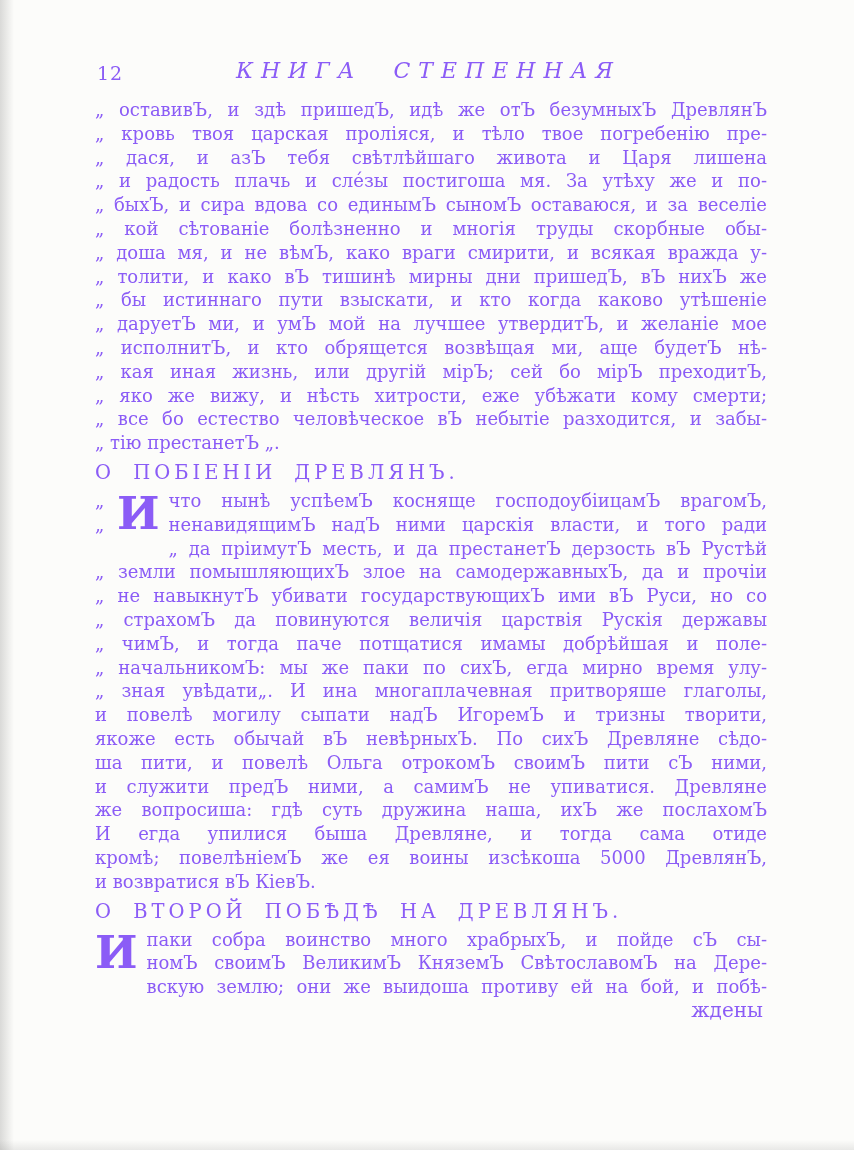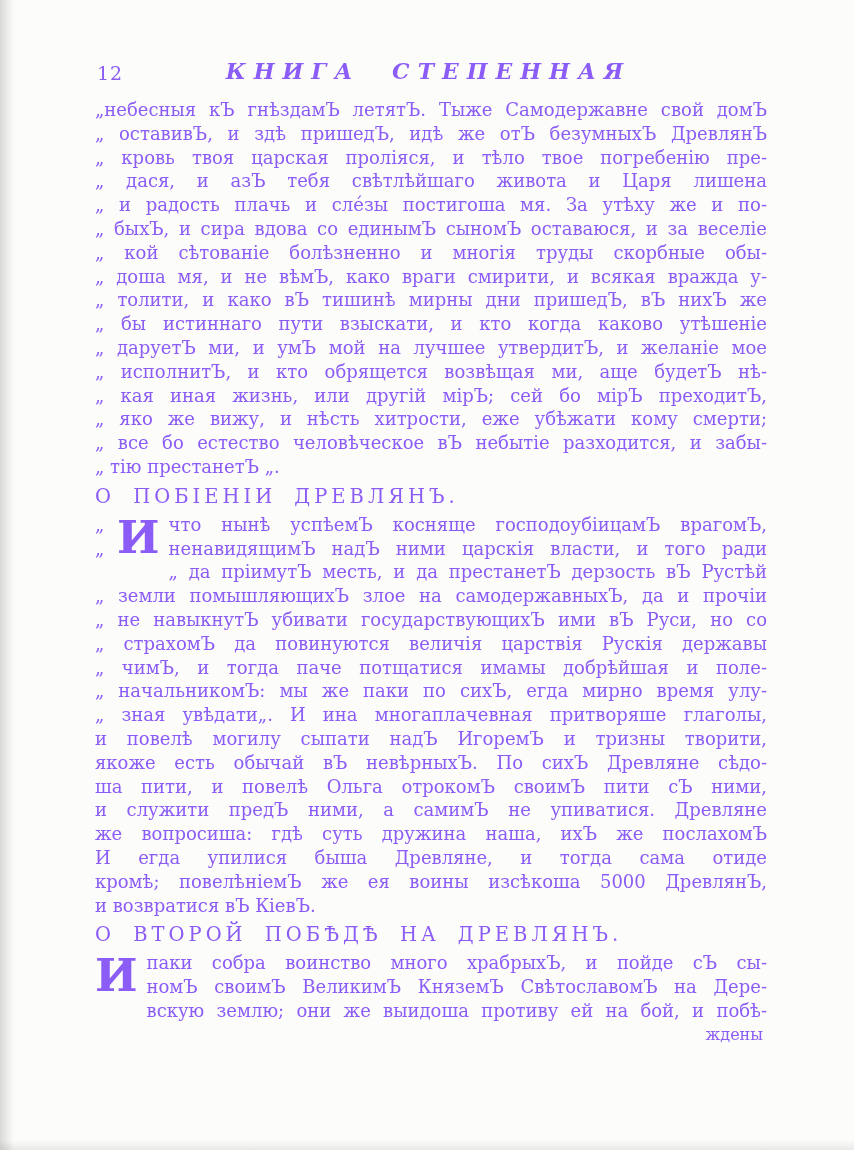--- a/index.html
+++ b/index.html
@@ -23,21 +23,21 @@
   }
   .header {
     position:absolute; top:58px; left:95px; right:92px; height:30px;
   }
   .page-number {
     position:absolute; left:2px; top:4px;
     font-size:19px; letter-spacing:1px;
   }
   .running-title {
     text-align:center;
-    font-size:22px; font-style:italic; font-weight:bold;
+    font-size:22px; font-style:italic; font-weight:normal;
     letter-spacing:8px; word-spacing:16px;
   }
   .body-text {
     position:absolute; top:98px; left:95px; width:672px;
   }
   .line {
     font-size:18px; line-height:23.8px;
     text-align:justify; text-align-last:justify;
     white-space:normal;
   }
@@ -48,37 +48,36 @@
     font-weight:500;
   }
   .para { overflow:visible; }
   .dropcap-float { float:left; display:flex; margin-right:9px; }
   .dc-quotes { display:flex; flex-direction:column; width:22px; font-size:18px; }
   .dc-quotes span { line-height:23.8px; }
   .dc-letter {
     font-size:45px; line-height:46px; font-weight:bold; padding-top:2px;
   }
   .catchword-row {
-    font-size:16px; line-height:23.8px; text-align:right; padding-right:4px;
+    font-size:20px; line-height:23.8px; text-align:right; padding-right:4px;
   }
 </style>
 </head>
 <body>
 
 <div class="page">
 
   <div class="header">
     <div class="page-number">12</div>
     <div class="running-title">КНИГА СТЕПЕННАЯ</div>
   </div>
 
   <div class="body-text">
 
     <div class="para">
-        <div class="line">„небесныя кЪ гнѣздамЪ летятЪ. Тыже Самодержавне свой домЪ</div>
         <div class="line">„ оставивЪ, и здѣ пришедЪ, идѣ же отЪ безумныхЪ ДревлянЪ</div>
         <div class="line">„ кровь твоя царская проліяся, и тѣло твое погребенію пре-</div>
         <div class="line">„ дася, и азЪ тебя свѣтлѣйшаго живота и Царя лишена</div>
         <div class="line">„ и радость плачь и сле́зы постигоша мя. За утѣху же и по-</div>
         <div class="line">„ быхЪ, и сира вдова со единымЪ сыномЪ оставаюся, и за веселіе</div>
         <div class="line">„ кой сѣтованіе болѣзненно и многія труды скорбные обы-</div>
         <div class="line">„ доша мя, и не вѣмЪ, како враги смирити, и всякая вражда у-</div>
         <div class="line">„ толити, и како вЪ тишинѣ мирны дни пришедЪ, вЪ нихЪ же</div>
         <div class="line">„ бы истиннаго пути взыскати, и кто когда каково утѣшеніе</div>
         <div class="line">„ даруетЪ ми, и умЪ мой на лучшее утвердитЪ, и желаніе мое</div>

